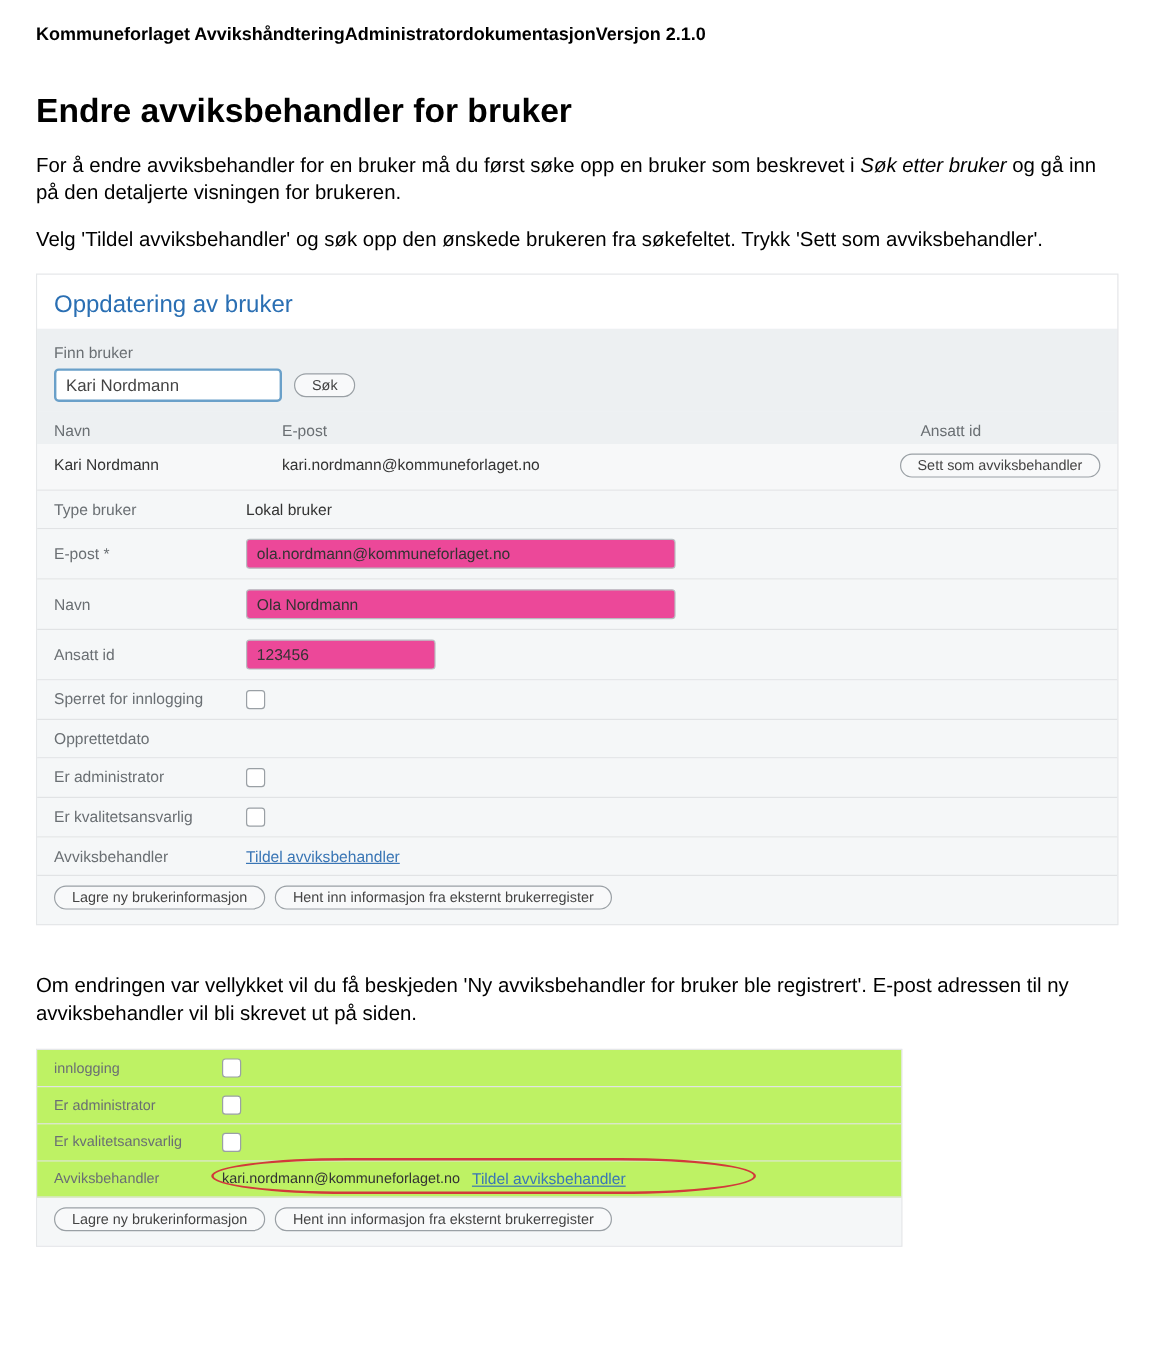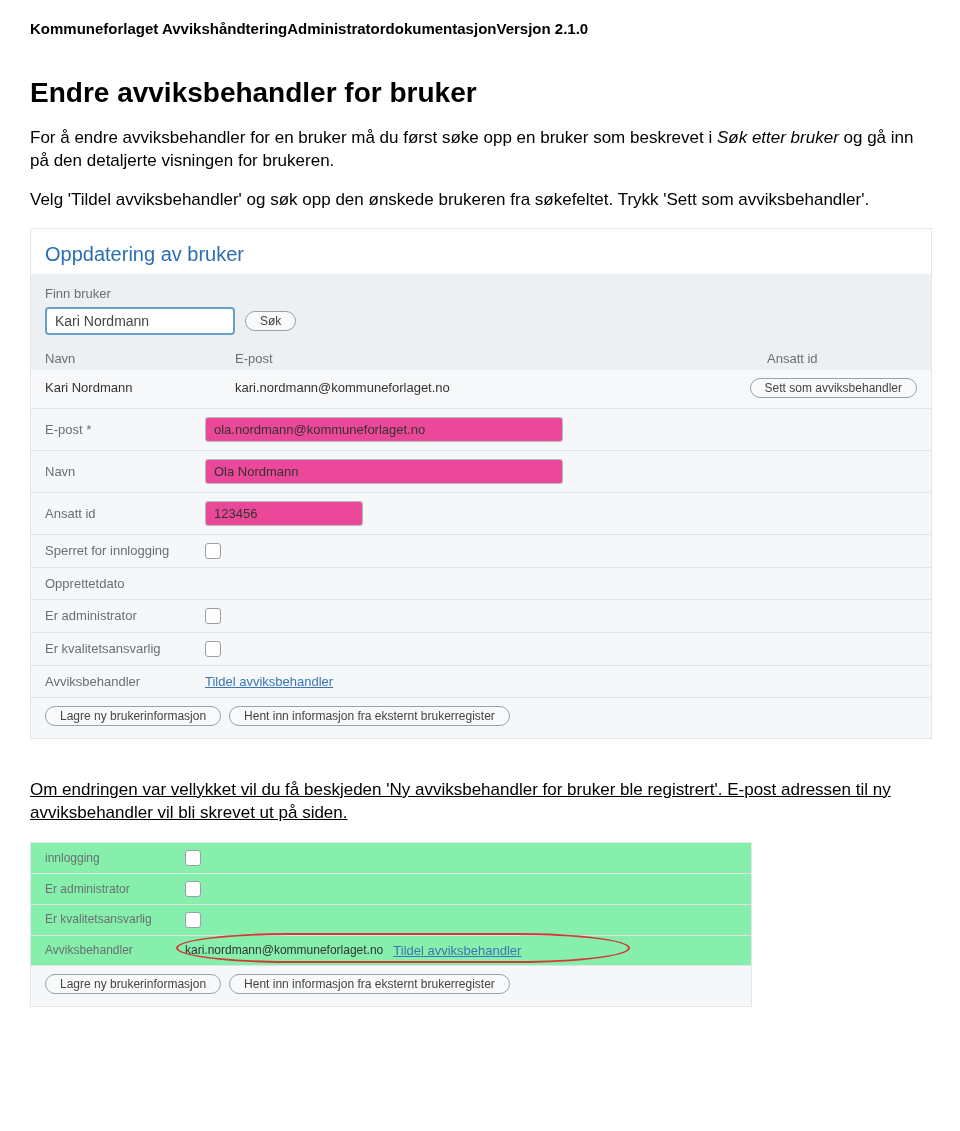--- a/index.html
+++ b/index.html
@@ -134,34 +134,33 @@
   .detail-actions {
     display: flex;
     gap: 8px;
     padding: 8px 14px 12px 14px;
     background: #f5f7f8;
   }
   .outro {
     font-size: 17px;
     line-height: 1.35;
     margin-top: 40px;
-    text-decoration: underline;
   }
   .screenshot2 {
     width: 720px;
     margin-top: 14px;
     background: #f2f4f6;
     border: 1px solid #e5e7e9;
   }
   .s2-row {
     display: flex;
     align-items: center;
     padding: 7px 14px;
     border-bottom: 1px solid #e1e3e5;
-    background: #86efac;
+    background: #bef264;
     font-size: 12px;
   }
   .s2-label { width: 140px; color: #6a6f73; }
   .s2-value { color: #333; }
   .s2-avvik {
     position: relative;
   }
   .s2-caller {
     display: flex;
     align-items: center;
@@ -219,20 +218,24 @@
       <div class="col-ansatt">Ansatt id</div>
     </div>
 
     <div class="result-row">
       <div class="col-nav">Kari Nordmann</div>
       <div class="col-email">kari.nordmann@kommuneforlaget.no</div>
       <button class="btn-round btn-set">Sett som avviksbehandler</button>
     </div>
 
     <div class="detail-row">
+      <div class="detail-label">Type bruker</div>
+      <div class="detail-value">Lokal bruker</div>
+    </div>
+    <div class="detail-row">
       <div class="detail-label">E-post *</div>
       <input class="detail-input" value="ola.nordmann@kommuneforlaget.no" style="">
     </div>
     <div class="detail-row">
       <div class="detail-label">Navn</div>
       <input class="detail-input" value="Ola Nordmann" style="">
     </div>
     <div class="detail-row">
       <div class="detail-label">Ansatt id</div>
       <input class="detail-input" style="width: 140px;" value="123456">

